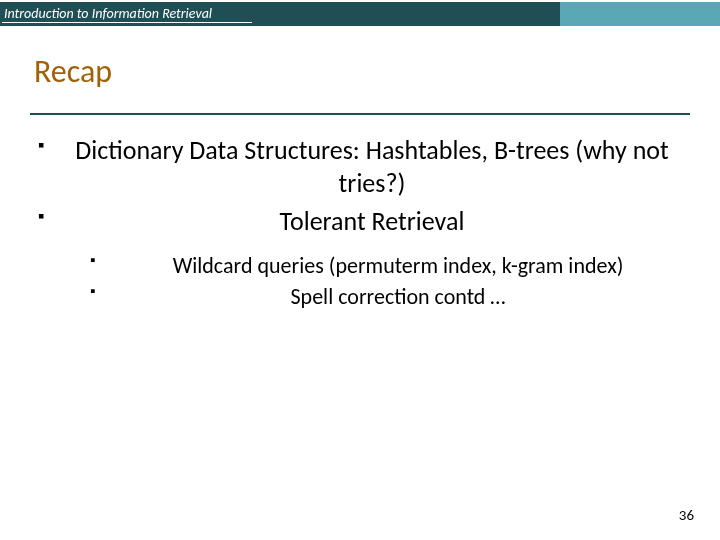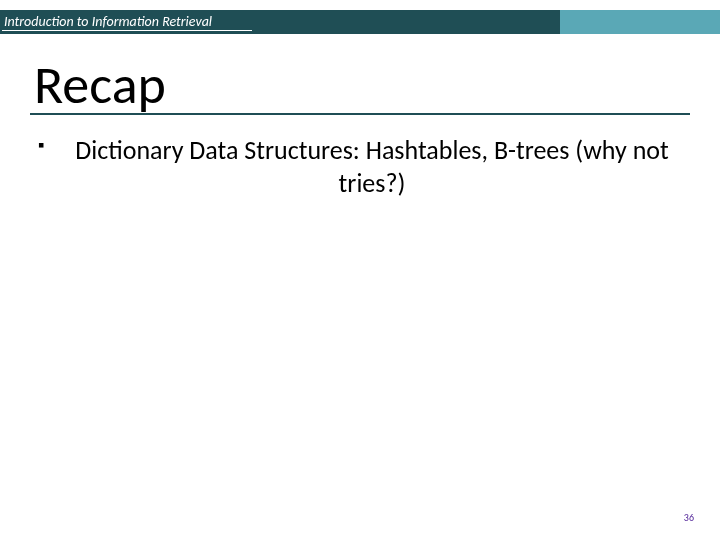--- a/index.html
+++ b/index.html
@@ -7,21 +7,21 @@
     padding: 0;
     width: 720px;
     height: 540px;
     background: #ffffff;
     font-family: Calibri, "Segoe UI", Arial, sans-serif;
     position: relative;
     overflow: hidden;
   }
   .header-bar {
     position: absolute;
-    top: 10px;
+    top: 2px;
     left: 0;
     width: 100%;
     height: 18px;
   }
   .header-left {
     position: absolute;
     top: 0; left: 0;
     width: 560px;
     height: 24px;
     background: #1f4e55;
@@ -45,22 +45,22 @@
     position: absolute;
     left: 2px;
     width: 250px;
     border-top: 1px solid #ffffff;
     top: 20px;
   }
   .title {
     position: absolute;
     top: 52px;
     left: 34px;
-    font-size: 54px;
-    color: #000000;
+    font-size: 32px;
+    color: #a16207;
   }
   .title-rule {
     position: absolute;
     top: 113px;
     left: 30px;
     width: 660px;
     height: 0;
     border-top: 2px solid #1f4e55;
   }
   .content {
@@ -108,36 +108,43 @@
     position: absolute;
     left: 0;
     top: 0;
     font-size: 15px;
     color: #000000;
   }
   .page-number {
     position: absolute;
     right: 26px;
     bottom: 16px;
-    font-size: 10px;
-    color: #4c1d95;
+    font-size: 15px;
+    color: #000000;
   }
 </style>
 </head>
 <body>
 
 <div class="header-bar">
   <div class="header-left"></div>
   <div class="header-right"></div>
   <div class="header-text">Introduction to Information Retrieval</div>
   <div class="header-underline"></div>
 </div>
 
 <div class="title">Recap</div>
 <div class="title-rule"></div>
 
 <div class="content">
   <ul class="level1">
     <li>Dictionary Data Structures: Hashtables, B-trees (why not tries?)</li>
+    <li>
+      <span>Tolerant Retrieval</span>
+      <ul class="level2">
+        <li>Wildcard queries (permuterm index, k-gram index)</li>
+        <li>Spell correction contd …</li>
+      </ul>
+    </li>
   </ul>
 </div>
 
 <div class="page-number">36</div>
 
 </body></html>

